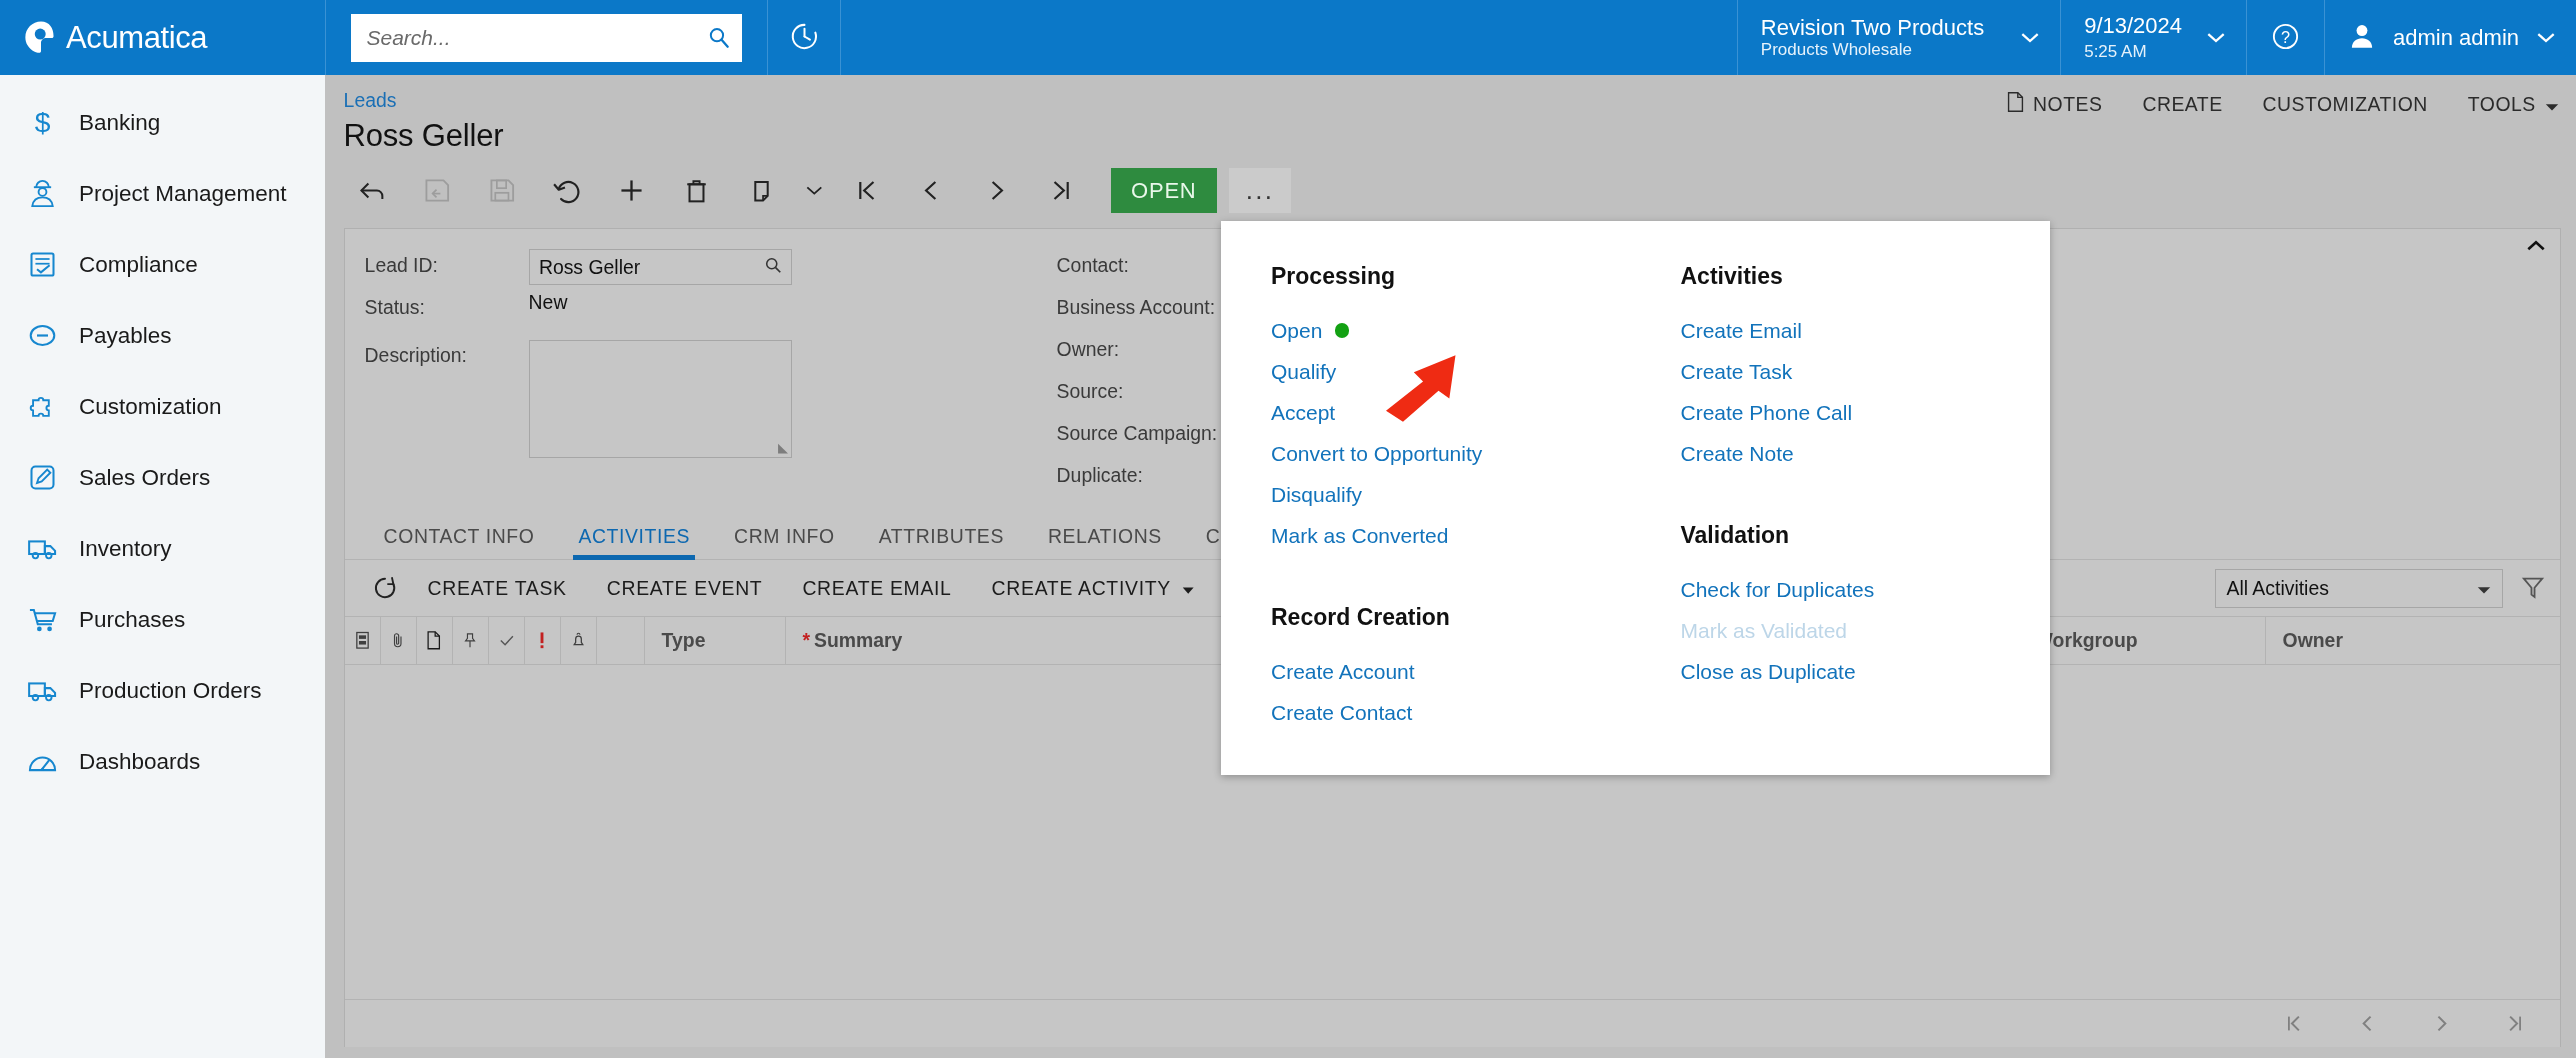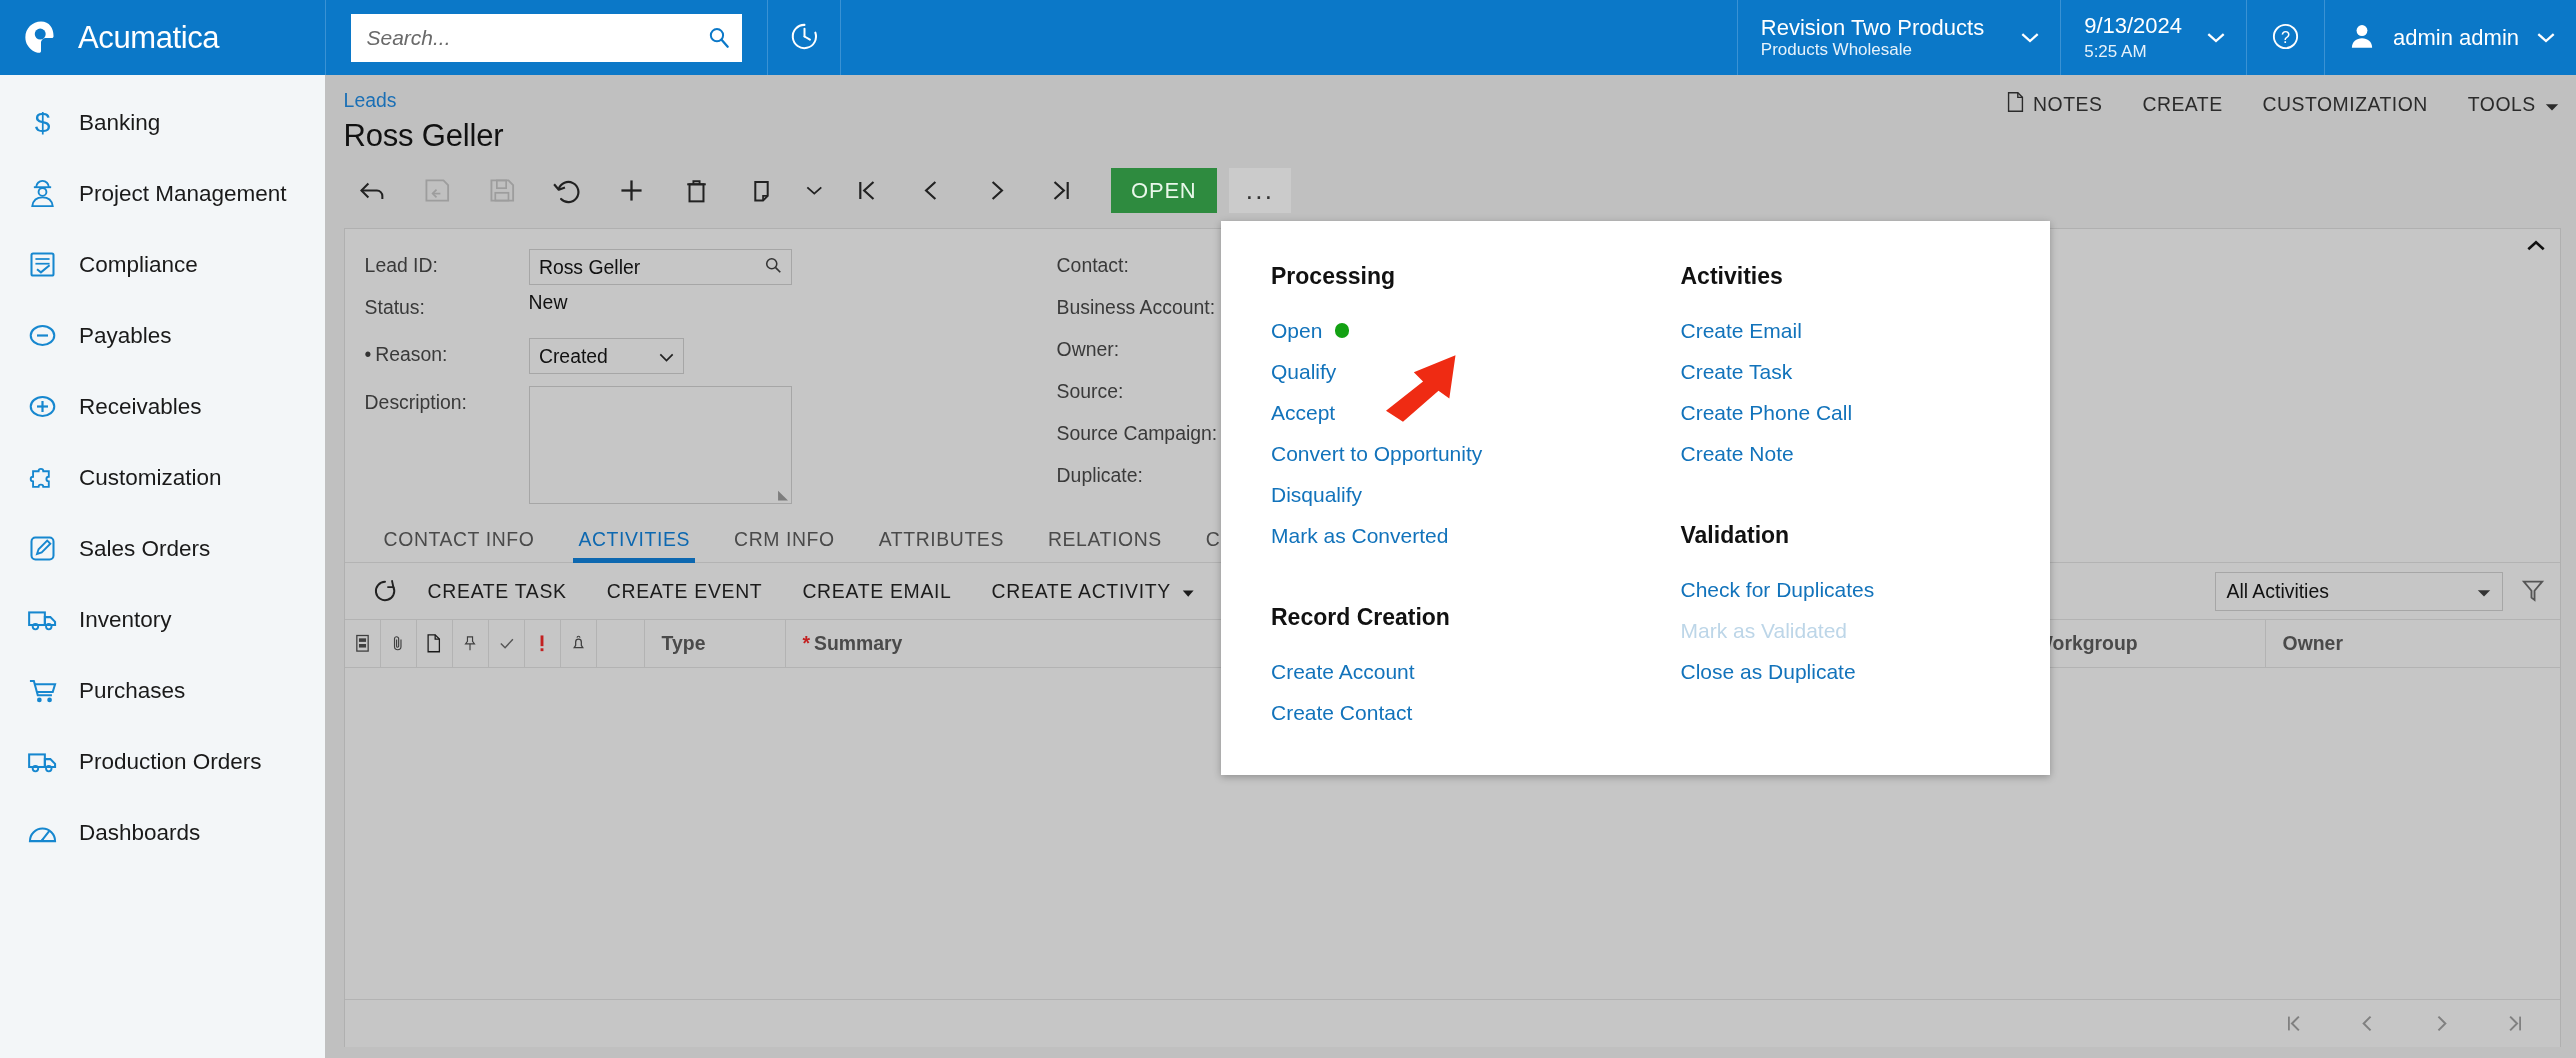--- a/index.html
+++ b/index.html
@@ -10,21 +10,21 @@
     overflow: hidden;
   }
   .app { position: relative; width: 2576px; height: 1059px; display: flex; flex-direction: column; }
 
   
   .topbar {
     height: 75px; background: #0b78c8; display: flex; align-items: stretch; flex: 0 0 75px;
     position: relative; z-index: 40;
   }
   .brand {
-    width: 325px; display: flex; align-items: center; gap: 19px; padding-left: 23px;
+    width: 325px; display: flex; align-items: center; gap: 7px; padding-left: 23px;
     flex: 0 0 325px;
   }
   .brand-logo { width: 36px; height: 36px; flex: 0 0 36px; }
   .brand-name { color: #ffffff; font-size: 31px; letter-spacing: -0.4px; font-weight: 400; }
 
   .search-wrap {
     flex: 0 0 442px; display: flex; align-items: center; justify-content: center;
     border-left: 1.5px solid #3a92d4;
   }
   .search-box {
@@ -329,30 +329,20 @@
       <div class="side-item">
         <span class="side-ico">
           <svg viewBox="0 0 42 42" width="33" height="33">
               <ellipse cx="21" cy="21" rx="15" ry="12" fill="none" stroke="#1687cf" stroke-width="2.6"></ellipse>
               <line x1="14" y1="21" x2="28" y2="21" stroke="#1687cf" stroke-width="2.8"></line>
             </svg>
         </span>
         <span class="side-label">Payables</span>
       </div>
 
-      <div class="side-item">
-        <span class="side-ico">
-          <svg viewBox="0 0 42 42" width="33" height="33">
-              <ellipse cx="21" cy="21" rx="15" ry="12" fill="none" stroke="#1687cf" stroke-width="2.6"></ellipse>
-              <line x1="14" y1="21" x2="28" y2="21" stroke="#1687cf" stroke-width="2.8"></line>
-              <line x1="21" y1="14" x2="21" y2="28" stroke="#1687cf" stroke-width="2.8"></line>
-            </svg>
-        </span>
-        <span class="side-label">Receivables</span>
-      </div>
 
       <div class="side-item">
         <span class="side-ico">
           <svg viewBox="0 0 42 42" width="33" height="33">
               <path d="M9 13h7a3 3 0 1 1 6 0h7v7a3 3 0 1 0 0 6v7h-7a3 3 0 1 0-6 0H9v-7a3 3 0 1 1 0-6z" fill="none" stroke="#1687cf" stroke-width="2.4"></path>
             </svg>
         </span>
         <span class="side-label">Customization</span>
       </div>
 
@@ -548,33 +538,20 @@
             </div>
 
             <div class="frow">
               <span class="flabel">Status:</span>
               <span>
                 <span class="static-val">New</span>
                 <span class="dotted-under"></span>
               </span>
             </div>
 
-            <div class="frow" style="margin-top:4.6px">
-              <span class="flabel">
-                <span class="req-star">•</span><span>Reason:</span>
-              </span>
-              <span class="select">
-                <span>Created</span>
-                <span>
-                  <svg viewBox="0 0 22 14" width="17" height="11">
-                      <polyline points="3,3 11,11 19,3" fill="none" stroke="#222" stroke-width="2.2"></polyline>
-                    </svg>
-                </span>
-              </span>
-            </div>
 
             <div class="frow" style="margin-top:6.2px">
               <span class="flabel">Description:</span>
               <span class="textarea">
                 <span class="resize-grip">◢</span>
               </span>
             </div>
           </div>
 
           <div class="form-col right">

